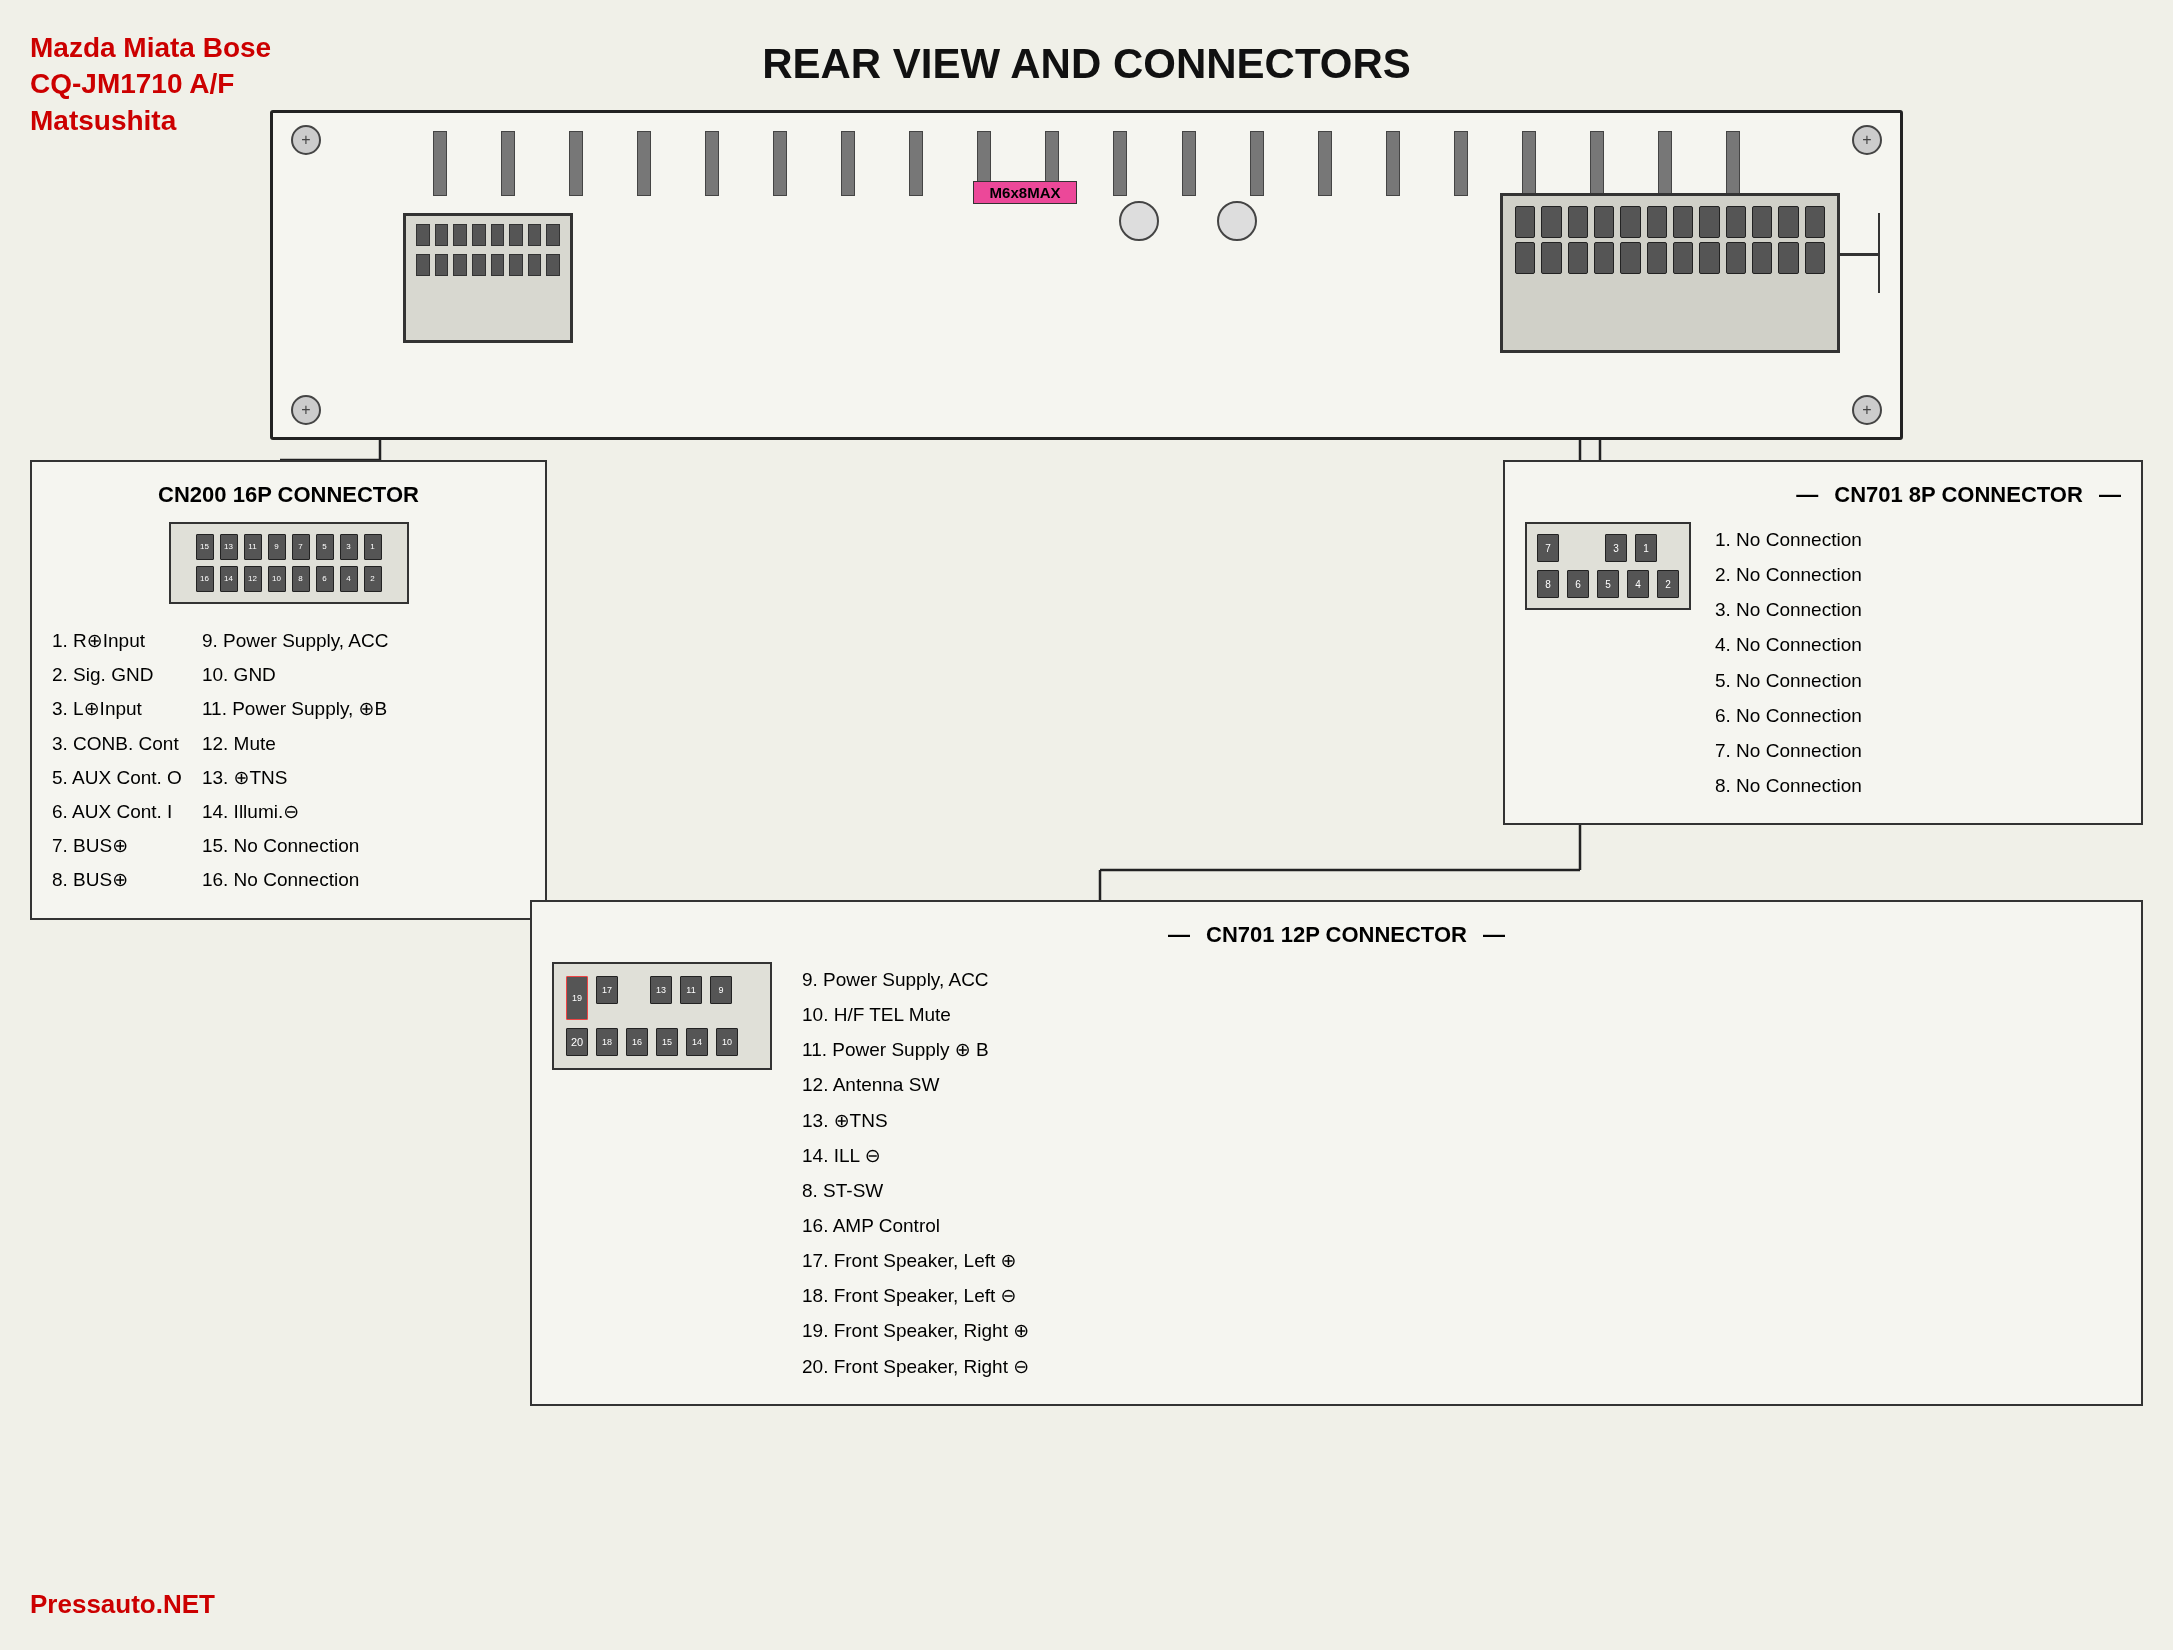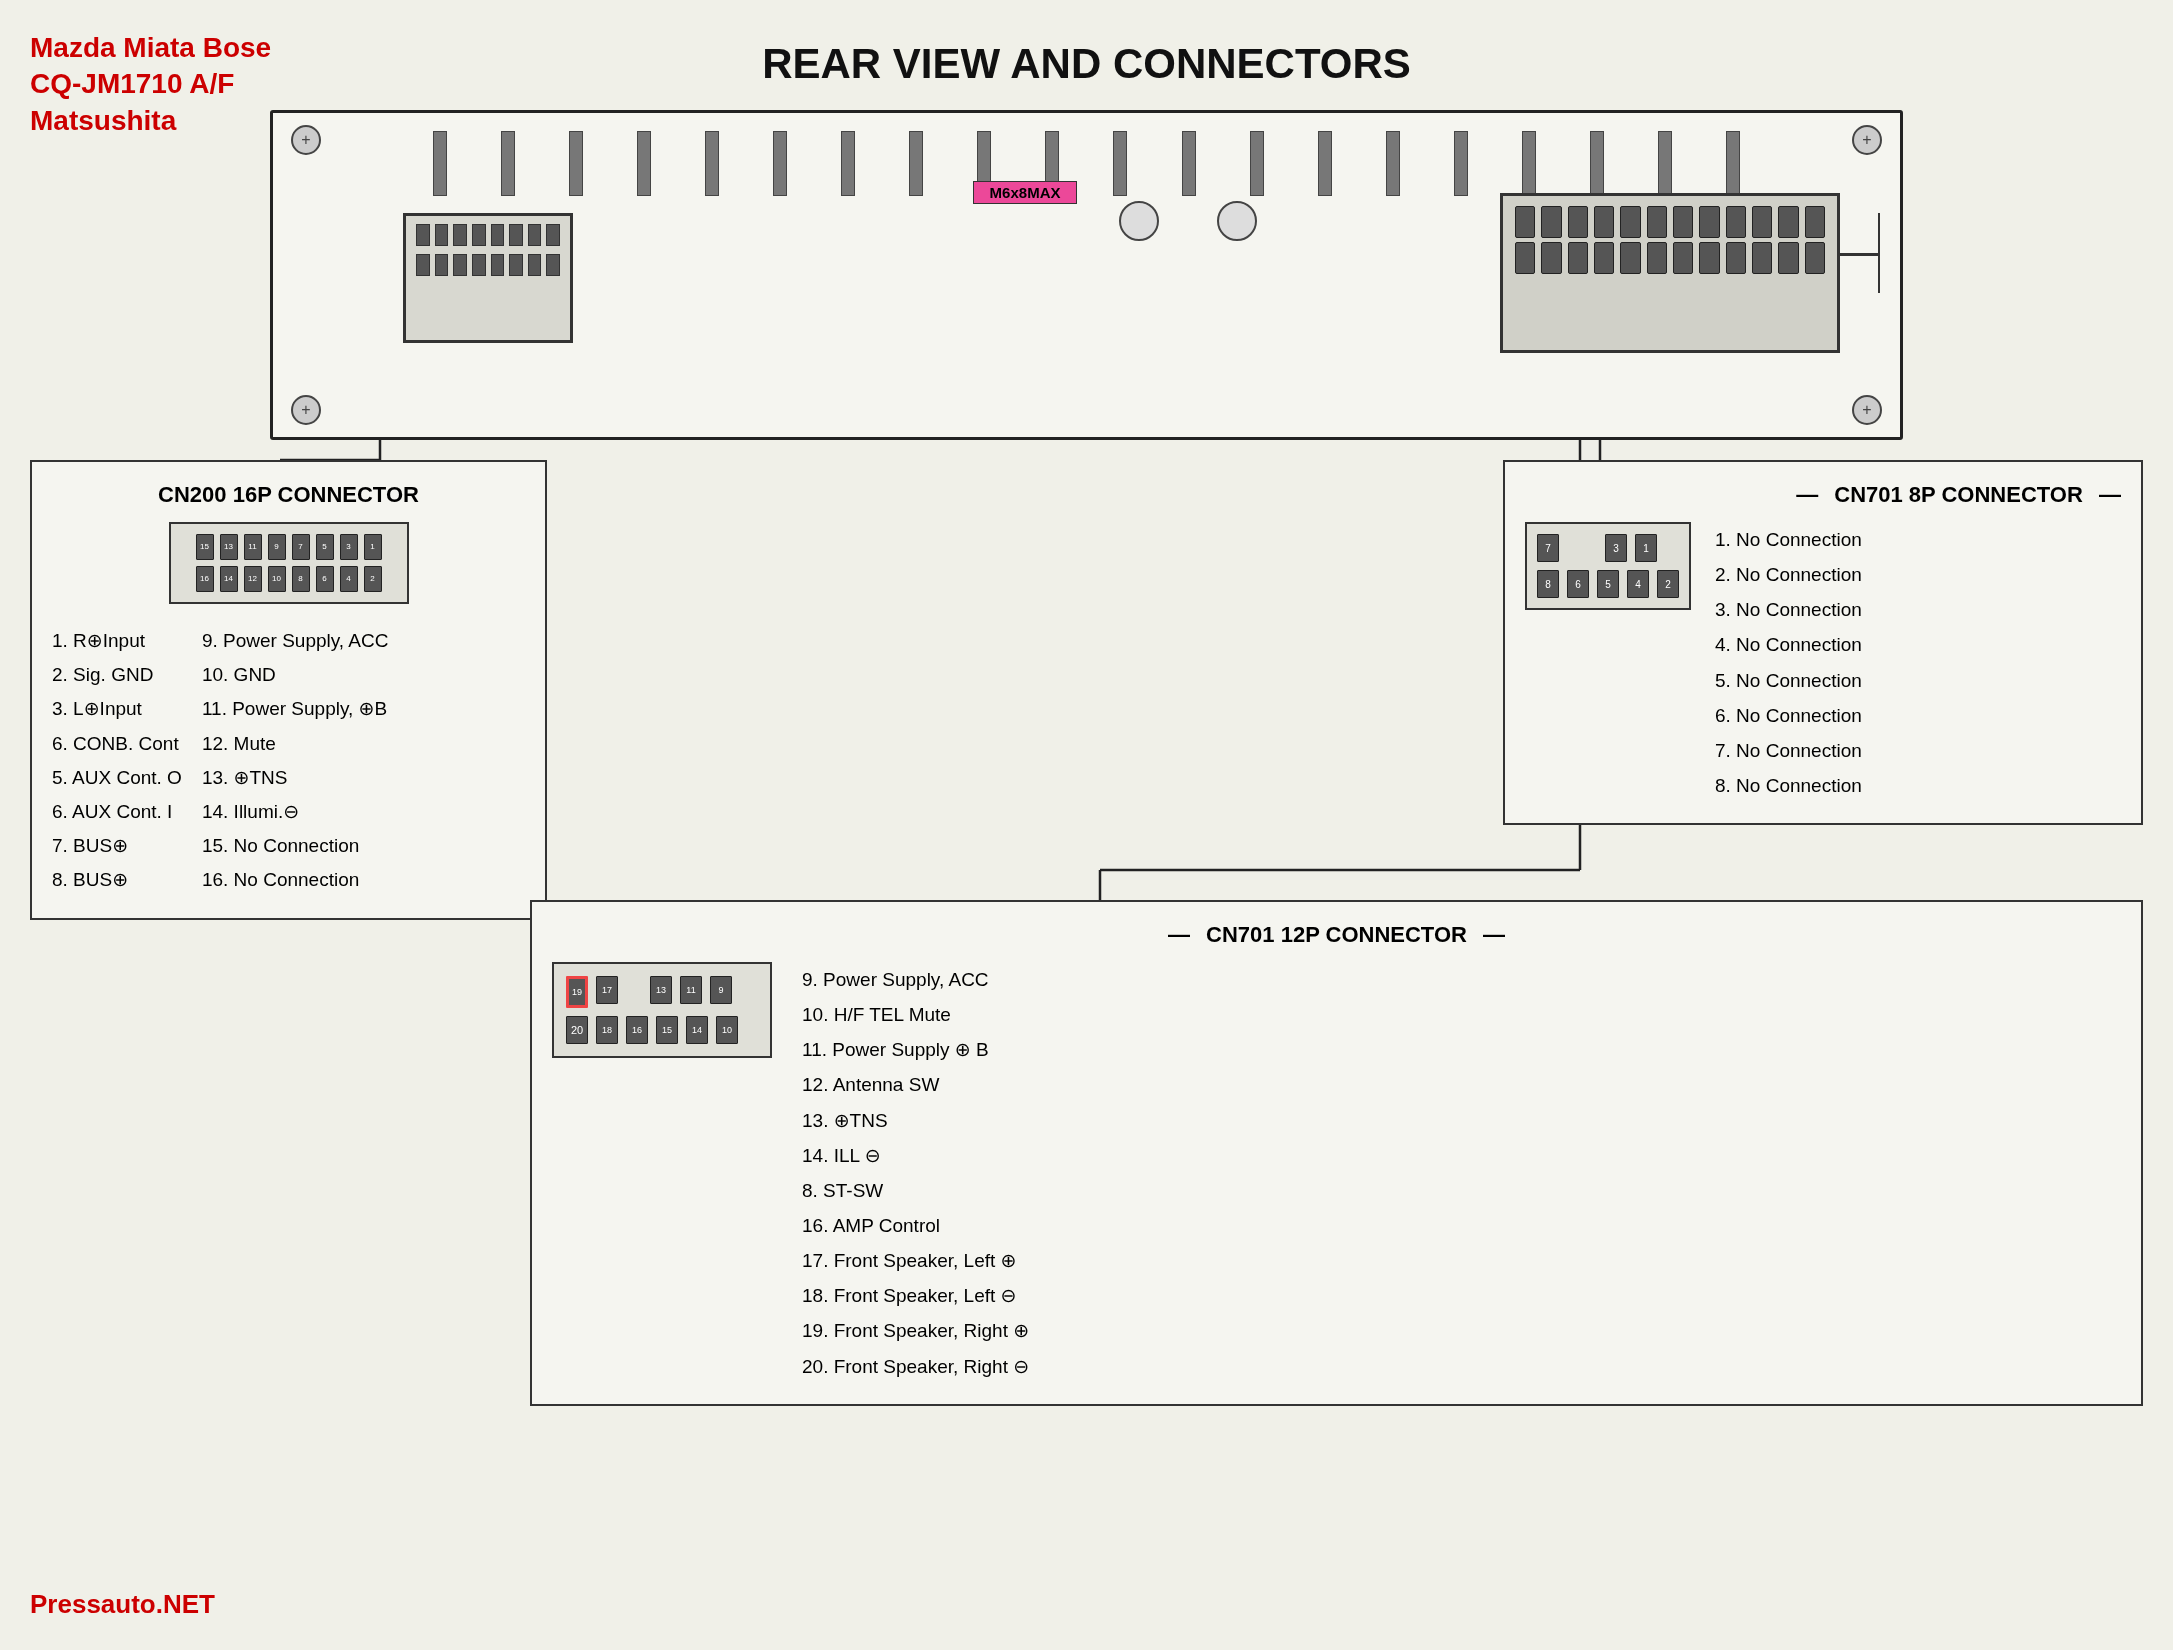--- a/index.html
+++ b/index.html
@@ -291,21 +291,21 @@
             <span style="position:absolute;top:50%;left:50%;transform:translate(-50%,-50%);font-size:8px;color:#fff;line-height:1;">2</span>
           </div>
       </div>
     </div>
 
     <div style="display:flex; gap:20px;">
       <div style="font-size:19px; line-height:1.8;">
         <div>1. R⊕Input</div>
         <div>2. Sig. GND</div>
         <div>3. L⊕Input</div>
-        <div>6. CONB. Cont</div>
+        <div>3. CONB. Cont</div>
         <div>5. AUX Cont. O</div>
         <div>6. AUX Cont. I</div>
         <div>7. BUS⊕</div>
         <div>8. BUS⊕</div>
       </div>
       <div style="font-size:19px; line-height:1.8;">
         <div>9. Power Supply, ACC</div>
         <div>10. GND</div>
         <div>11. Power Supply, ⊕B</div>
         <div>12. Mute</div>
@@ -376,21 +376,21 @@
     <div class="cn701-12p-title">
       <span style="margin-right:10px;">—</span>
       <span>CN701 12P CONNECTOR</span>
       <span style="margin-left:10px;">—</span>
     </div>
     <div style="display:flex; gap:30px; align-items:flex-start;">
 
       <div style="border:2px solid #333; padding:12px; background:#e0e0d8; min-width:220px;">
 
         <div style="display:flex; gap:8px; margin-bottom:8px; justify-content:flex-start;">
-          <div style="position:relative; width:22px; height:32px; background:#555; border:3px solid #ef4444; border-radius:1px;">
+          <div style="position:relative; width:22px; height:44px; background:#555; border:1px solid #ef4444; border-radius:1px;">
               <span style="position:absolute;top:50%;left:50%;transform:translate(-50%,-50%);font-size:9px;color:#fff;">19</span>
             </div>
           <div style="position:relative; width:22px; height:28px; background:#555; border:1px solid #222; border-radius:1px;">
               <span style="position:absolute;top:50%;left:50%;transform:translate(-50%,-50%);font-size:9px;color:#fff;">17</span>
             </div>
           <div style="width:16px;"></div>
           <div style="position:relative; width:22px; height:28px; background:#555; border:1px solid #222; border-radius:1px;">
               <span style="position:absolute;top:50%;left:50%;transform:translate(-50%,-50%);font-size:9px;color:#fff;">13</span>
             </div>
           <div style="position:relative; width:22px; height:28px; background:#555; border:1px solid #222; border-radius:1px;">

